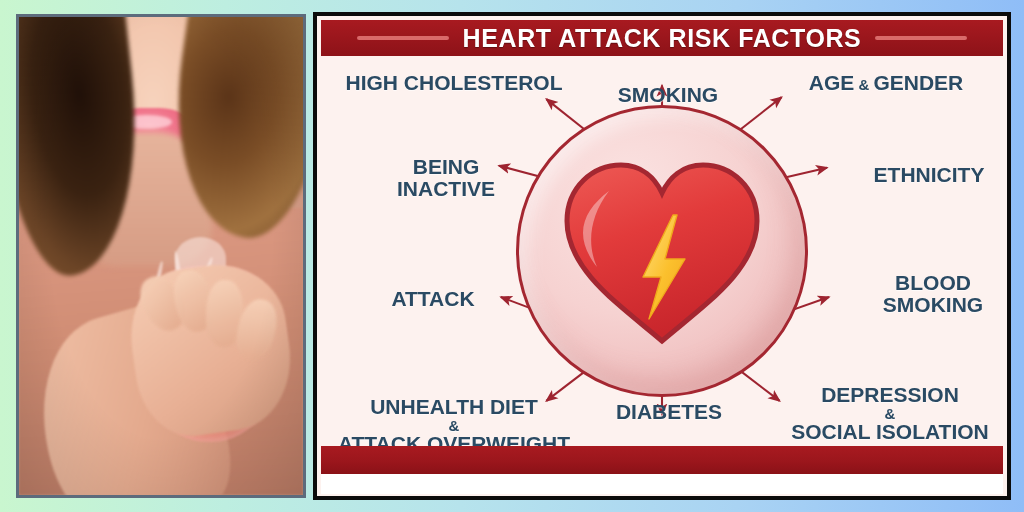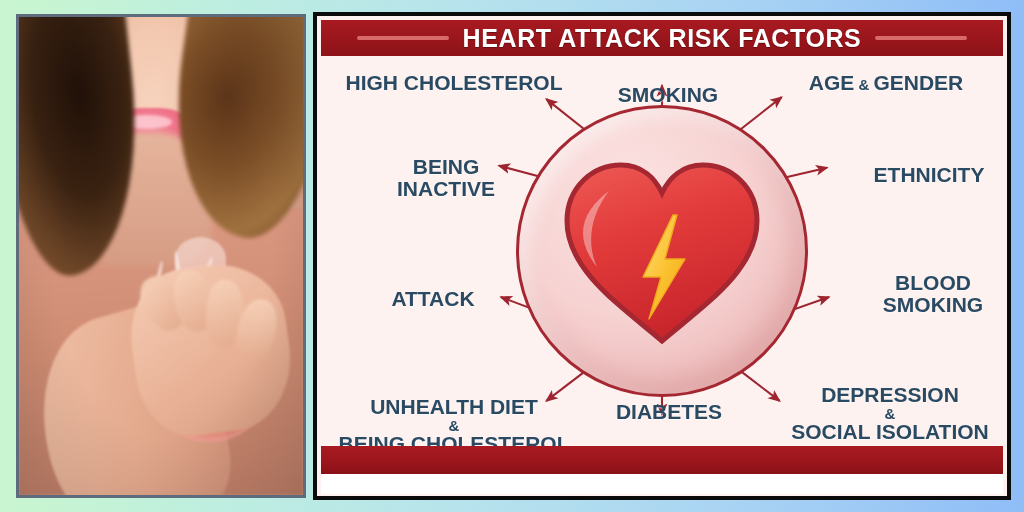--- a/index.html
+++ b/index.html
@@ -254,21 +254,21 @@
       </div>
 
       <div class="lbl" id="lbl-bloodpress">
         <span class="ln">BLOOD</span>
         <span class="ln">SMOKING</span>
       </div>
 
       <div class="lbl" id="lbl-diet">
         <span class="ln">UNHEALTH DIET</span>
         <span class="amp">&amp;</span>
-        <span class="ln">BEING CHOLESTEROL</span>
+        <span class="ln">ATTACK OVERWEIGHT</span>
       </div>
 
       <div class="lbl" id="lbl-diabetes">
         <span class="ln">DIABETES</span>
       </div>
 
       <div class="lbl" id="lbl-depression">
         <span class="ln">DEPRESSION</span>
         <span class="amp">&amp;</span>
         <span class="ln">SOCIAL ISOLATION</span>

